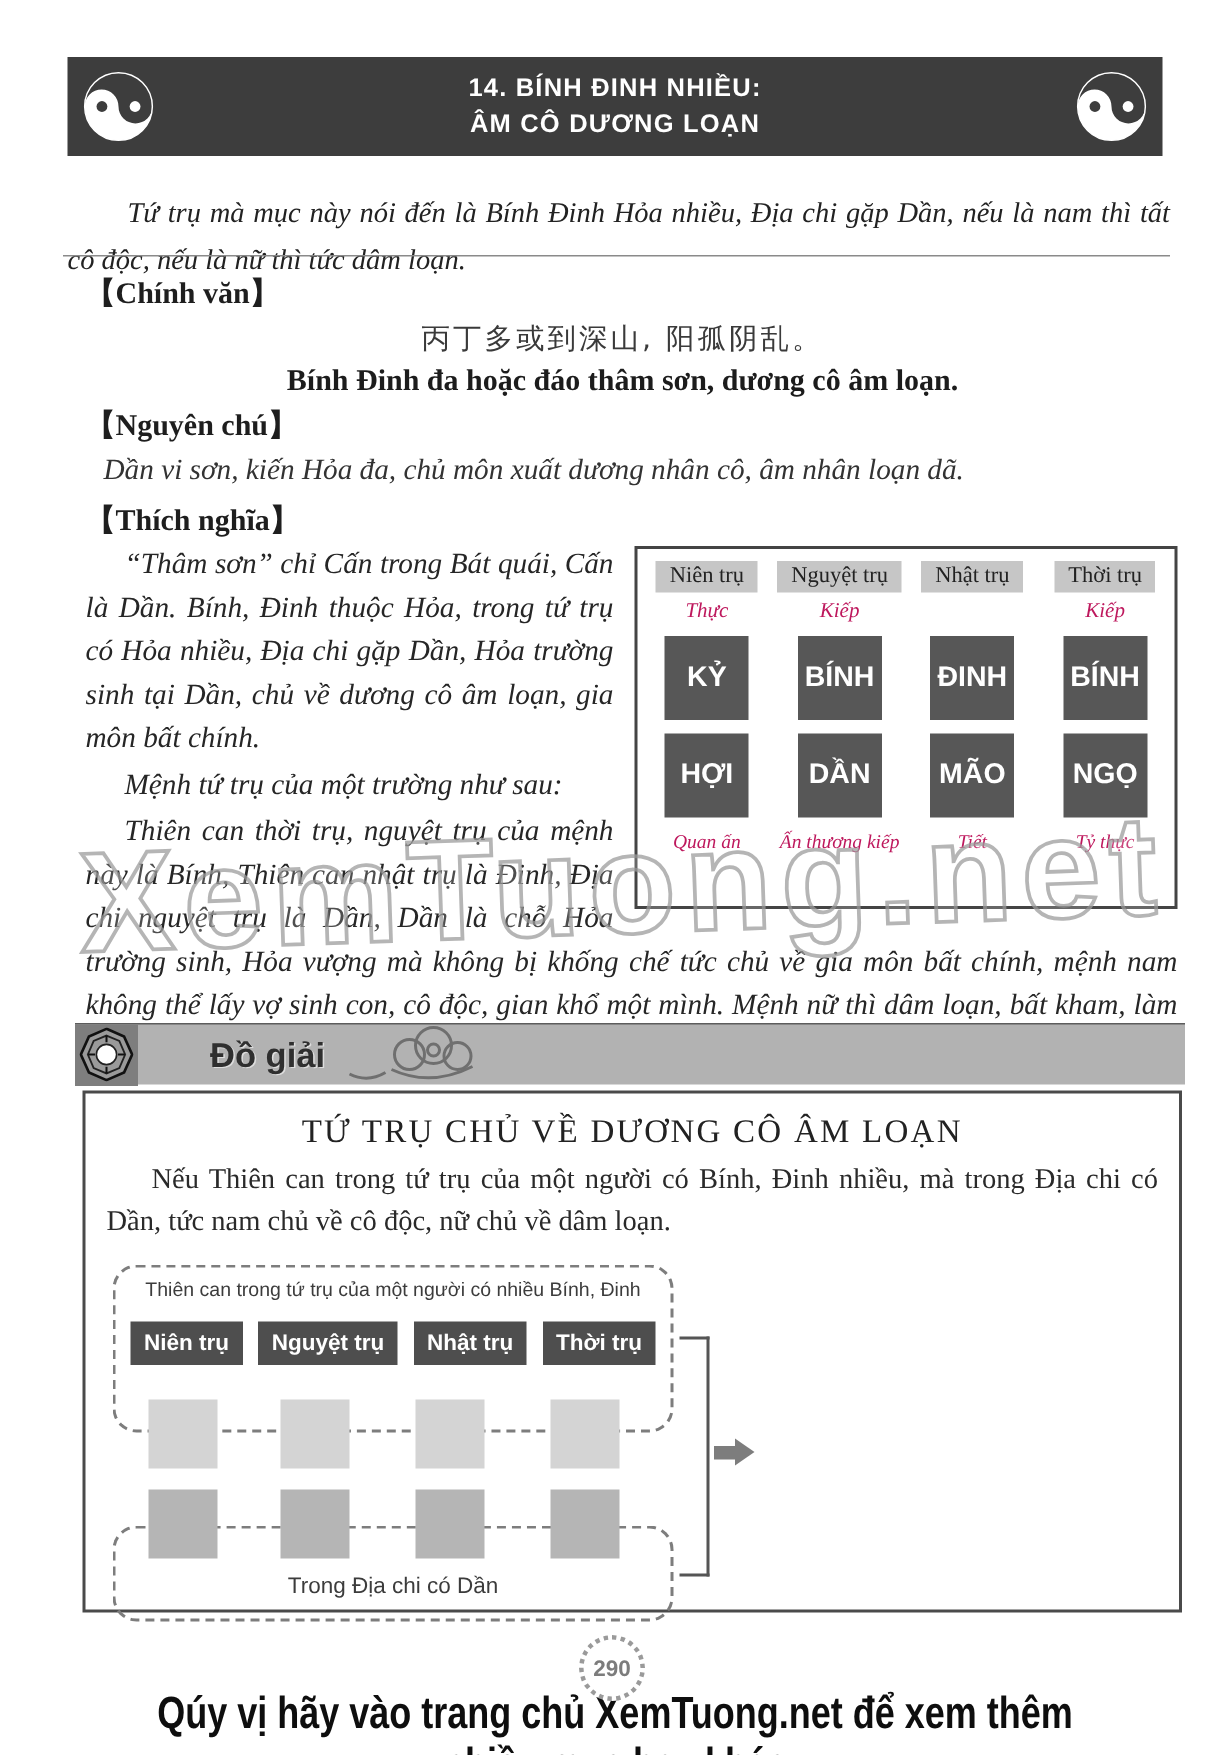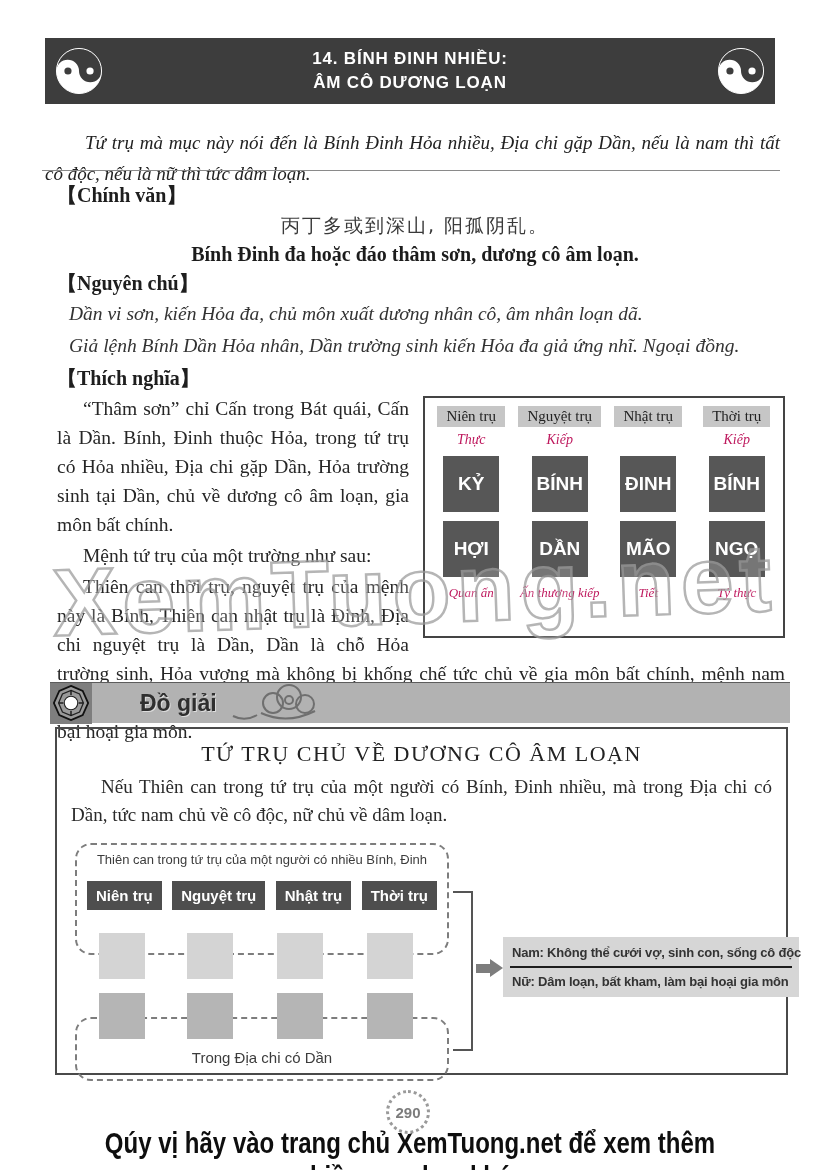--- a/index.html
+++ b/index.html
@@ -21,21 +21,21 @@
 
   
   .main{position:absolute;left:45px;top:178px;width:740px;}
   h3.sec{font-size:20px;margin:4px 0 2px 12px;font-weight:bold;color:#1e1e1e;
          font-family:"Liberation Serif","DejaVu Sans",serif;}
   .cn{font-family:"DejaVu Sans","Liberation Serif",serif;text-align:center;font-size:19px;
       letter-spacing:2px;color:#3a3a3a;margin:4px 0;}
   .trans{text-align:center;font-weight:bold;font-size:20px;margin:4px 0 2px;color:#1c1c1c;}
   .ital{font-style:italic;font-size:19.5px;line-height:30px;margin:2px 0 2px 24px;color:#333;}
   .body-p{font-size:19.5px;line-height:29px;text-align:justify;margin:2px 0 0 12px;color:#262626;}
-  .body-p.ind{text-indent:26px;}
+  .body-p.ind{text-indent:26px;font-style:italic;}
 
   
   .ptable{float:right;width:362px;height:242px;border:2px solid #444;background:#fff;
           margin:2px 0 6px 14px;box-sizing:border-box;display:grid;
           grid-template-columns:repeat(4,1fr);grid-auto-rows:min-content;
           padding:8px 4px 4px;column-gap:4px;position:relative;z-index:1;}
   .pt-h{justify-self:center;background:#c6c6c6;color:#222;font-size:15px;padding:2px 9px;
         white-space:nowrap;}
   .pt-god{justify-self:center;font-style:italic;font-size:14px;color:#be185d;height:26px;
         display:flex;align-items:center;}
@@ -128,21 +128,20 @@
   <p class="intro">Tứ trụ mà mục này nói đến là Bính Đinh Hỏa nhiều, Địa chi gặp Dần, nếu là nam thì tất cô độc, nếu là nữ thì tức dâm loạn.</p>
   <div class="rule"></div>
 
   <div class="main">
     <h3 class="sec">【Chính văn】</h3>
     <p class="cn">丙丁多或到深山, 阳孤阴乱。</p>
     <p class="trans">Bính Đinh đa hoặc đáo thâm sơn, dương cô âm loạn.</p>
 
     <h3 class="sec">【Nguyên chú】</h3>
     <p class="ital">Dần vi sơn, kiến Hỏa đa, chủ môn xuất dương nhân cô, âm nhân loạn dã.</p>
-    <p class="ital">Giả lệnh Bính Dần Hỏa nhân, Dần trường sinh kiến Hỏa đa giả ứng nhĩ. Ngoại đồng.</p>
 
     <h3 class="sec">【Thích nghĩa】</h3>
 
     <div class="ptable">
       <div class="pt-h">Niên trụ</div>
       <div class="pt-h">Nguyệt trụ</div>
       <div class="pt-h">Nhật trụ</div>
       <div class="pt-h">Thời trụ</div>
 
       <div class="pt-god">Thực</div>
@@ -224,25 +223,20 @@
       <div class="sq d" style="left:298px;top:150px"></div>
 
       <div class="botlabel">Trong Địa chi có Dần</div>
 
       <div class="bracket"></div>
       <div class="arrow">
         <div class="shaft"></div>
           <div class="head"></div>
       </div>
 
-      <div class="result">
-        <div>Nam: Không thể cưới vợ, sinh con, sống cô độc</div>
-        <div class="div"></div>
-        <div>Nữ: Dâm loạn, bất kham, làm bại hoại gia môn</div>
-      </div>
     </div>
   </div>
 
   <div class="stamp">290</div>
 
   <div class="footer">
     <span>Qúy vị hãy vào trang chủ XemTuong.net để xem thêm nhiều mục hay khác</span>
   </div>
 
 </div>

